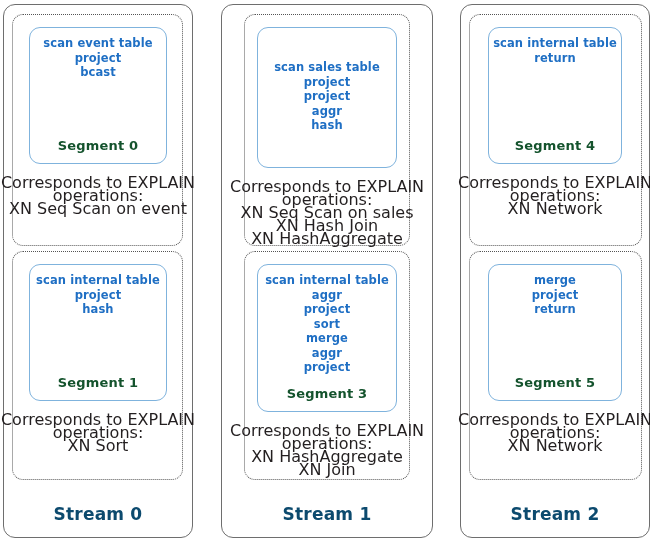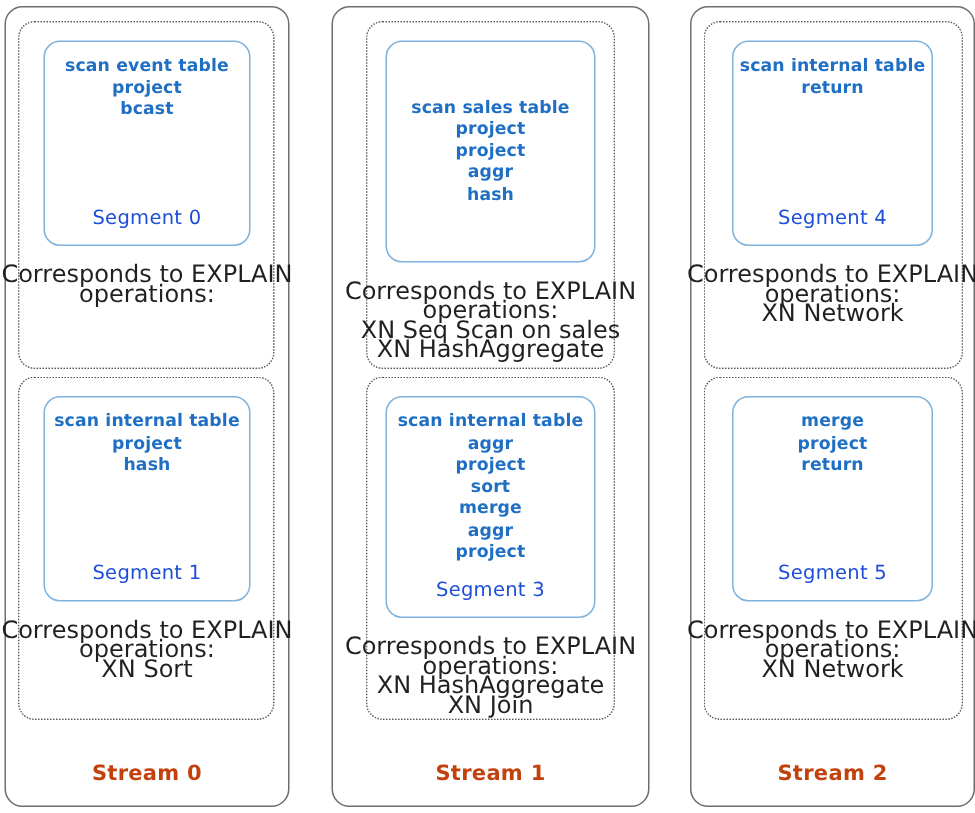--- a/index.html
+++ b/index.html
@@ -87,44 +87,44 @@
     text-align: center;
     color: #1f6fc4;
     font-weight: bold;
     font-size: 11.5px;
     line-height: 14.5px;
     letter-spacing: 0.1px;
   }
   .op-line { white-space: nowrap; }
 
   .segment-label {
-    color: #1d4ed8;
-    font-weight: normal;
+    color: #14532d;
+    font-weight: bold;
     font-size: 13px;
     letter-spacing: 0.2px;
     margin-top: auto;
     padding-top: 10px;
   }
 
   
   .explain {
     text-align: center;
     color: #231f20;
     font-size: 16px;
     line-height: 13px;
     margin-top: 12px;
     padding: 0 4px;
   }
   .explain-line { white-space: nowrap; }
 
   
   .stream-label {
-    font-size: 14px;
+    font-size: 17px;
     font-weight: bold;
-    color: #c2410c;
+    color: #0c4a6e;
     letter-spacing: 0.2px;
     margin-top: auto;
     margin-bottom: 13px;
   }
 </style>
 </head>
 <body>
 
 <div id="diagram">
 
@@ -135,20 +135,21 @@
         <div class="op-list">
           <div class="op-line">scan event table</div>
           <div class="op-line">project</div>
           <div class="op-line">bcast</div>
         </div>
         <div class="segment-label">Segment 0</div>
       </div>
       <div class="explain">
         <div class="explain-line">Corresponds to EXPLAIN</div>
         <div class="explain-line">operations:</div>
+        <div class="explain-line">XN Seq Scan on event</div>
       </div>
     </div>
 
     <div class="segment-panel panel-bottom">
       <div class="segment-box box-h140">
         <div class="op-list">
           <div class="op-line">scan internal table</div>
           <div class="op-line">project</div>
           <div class="op-line">hash</div>
         </div>
@@ -173,20 +174,21 @@
           <div class="op-line">project</div>
           <div class="op-line">project</div>
           <div class="op-line">aggr</div>
           <div class="op-line">hash</div>
         </div>
       </div>
       <div class="explain">
         <div class="explain-line">Corresponds to EXPLAIN</div>
         <div class="explain-line">operations:</div>
         <div class="explain-line">XN Seq Scan on sales</div>
+        <div class="explain-line">XN Hash Join</div>
         <div class="explain-line">XN HashAggregate</div>
       </div>
     </div>
 
     <div class="segment-panel panel-bottom">
       <div class="segment-box box-h150">
         <div class="op-list">
           <div class="op-line">scan internal table</div>
           <div class="op-line">aggr</div>
           <div class="op-line">project</div>

